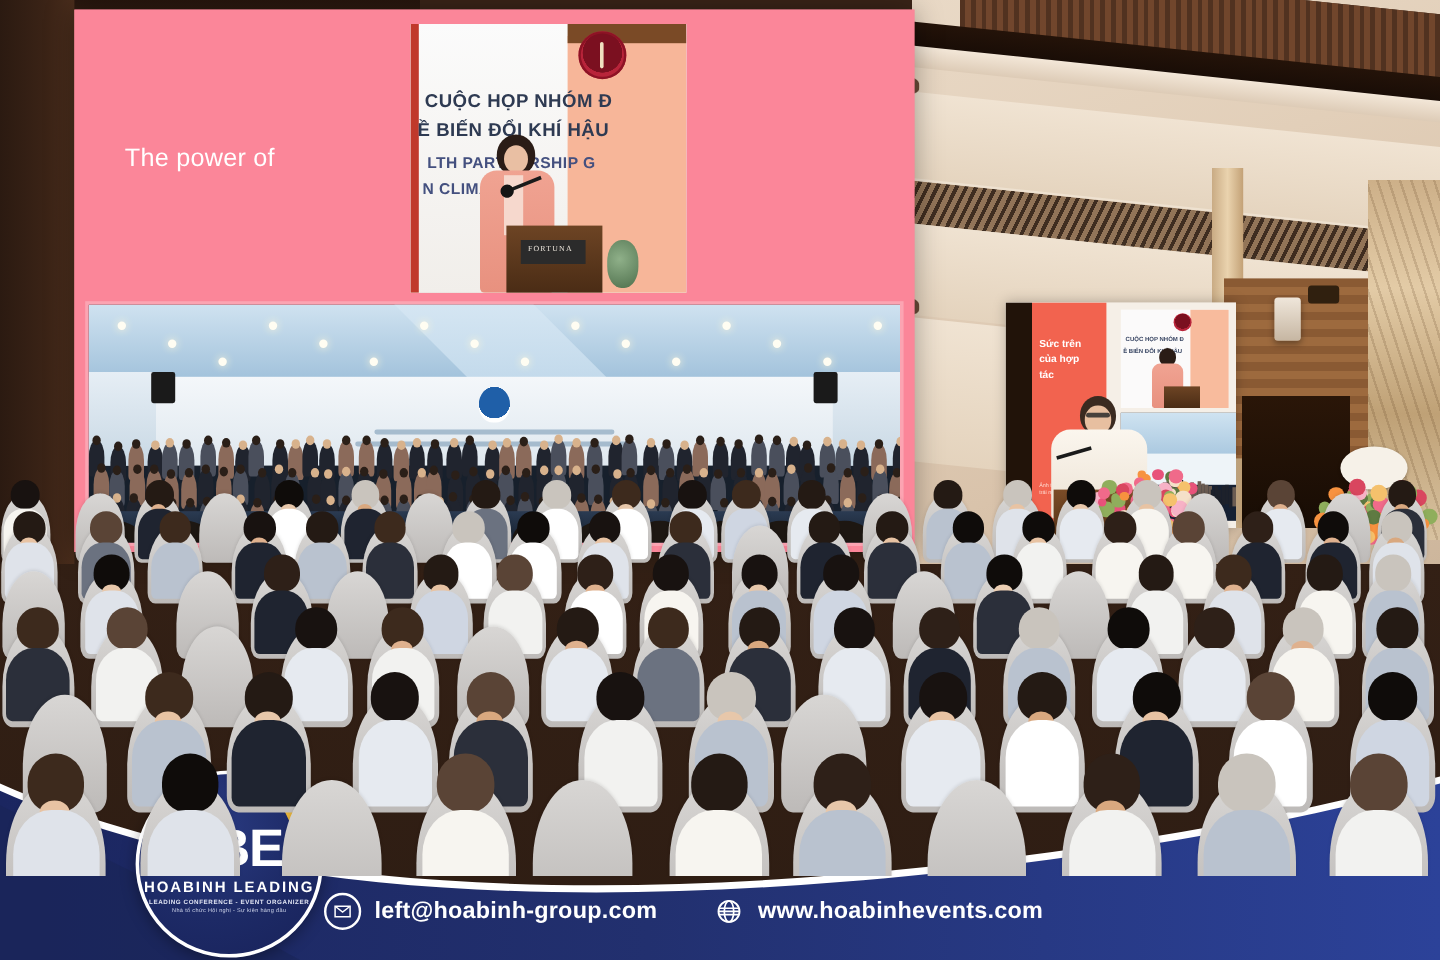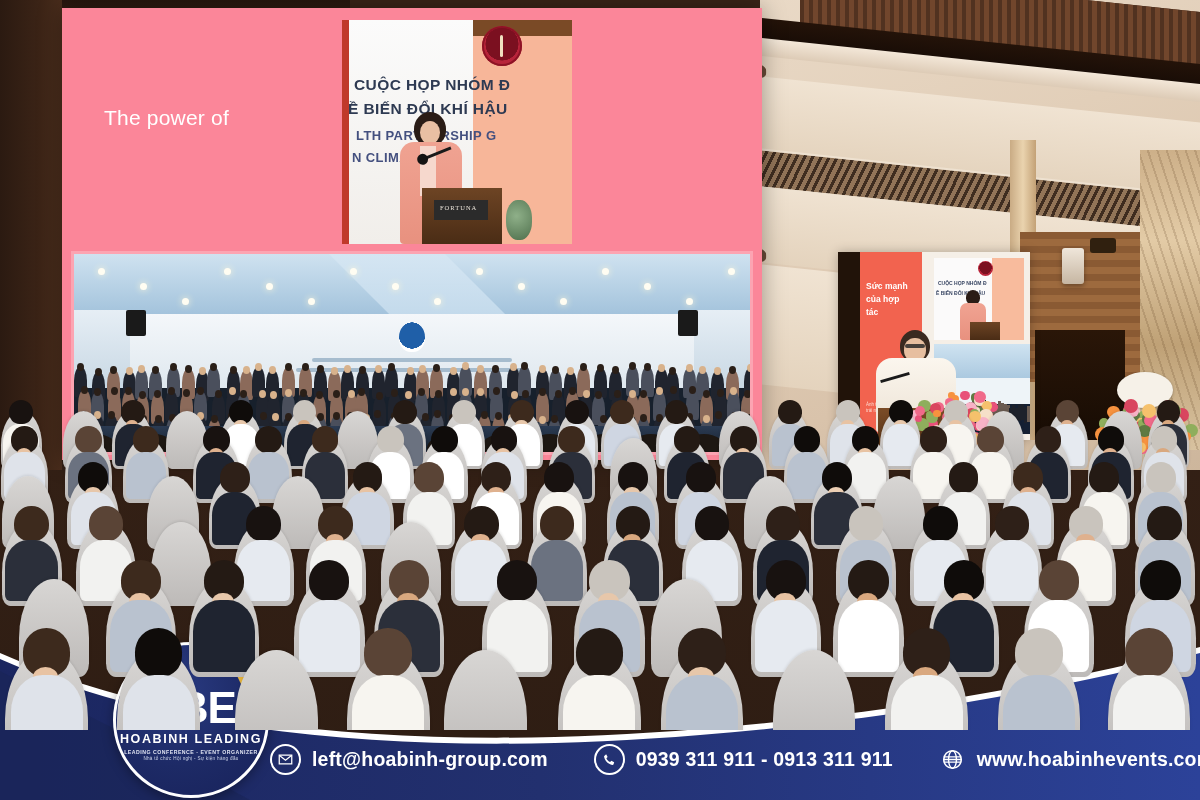--- a/index.html
+++ b/index.html
@@ -67,21 +67,21 @@
   
   .flowers{position:absolute;left:1095px;top:382px;width:104px;height:85px;}
   .fl-card{position:absolute;left:22px;top:-10px;width:56px;height:36px;border-radius:50%;
      background:#f6f1e8;box-shadow:0 1px 3px rgba(0,0,0,.3);}
   .petal{position:absolute;border-radius:50%;filter:blur(.4px);}
 
   
   .screen{position:absolute;left:62px;top:8px;width:700px;height:452px;
      background:#fb8699;box-shadow:0 0 22px rgba(0,0,0,.35);}
   .screen-pink{position:absolute;inset:0;background:#fb8699;}
-  .slide-title{position:absolute;left:42px;top:96px;width:230px;color:#fff;
+  .slide-title{position:absolute;left:42px;top:110px;width:230px;color:#fff;
      font-size:21px;line-height:1.32;font-weight:400;letter-spacing:.2px;}
   .slide-credit{position:absolute;left:24px;top:369px;color:#fff;font-size:9.5px;font-weight:700;letter-spacing:.1px;}
 
   
   .photo-top{position:absolute;left:280px;top:12px;width:230px;height:224px;overflow:hidden;
      background:linear-gradient(180deg,#f3f1ee,#e7e3de);}
   .pt-banner{position:absolute;inset:0;background:linear-gradient(180deg,#fbfbfb 0%,#f1eeea 100%);}
   .pt-redline{position:absolute;left:0;top:0;width:7px;height:100%;background:#c0392b;}
   .pt-logo{position:absolute;left:140px;top:6px;width:40px;height:40px;border-radius:50%;
      background:radial-gradient(circle at 50% 45%,#7b1020 0 55%,#b8243a 56% 76%,#e6c36a 77% 100%);
@@ -661,21 +661,21 @@
           <div style="position: absolute; left: 607.871px; bottom: -10px; width: 44px; height: 30px; border-radius: 50% 50% 0px 0px; background: rgb(29, 23, 18);"></div>
           <div style="position: absolute; left: 660.942px; bottom: -10px; width: 44px; height: 30px; border-radius: 50% 50% 0px 0px; background: rgb(29, 23, 18);"></div>
         </div>
     </div>
   </div>
 
   <div class="screen2">
     <div class="s2-dark"></div>
     <div class="s2-coral"></div>
     <div class="s2-title">
-      <div>Sức mạnh</div>
+      <div>Sức trên</div>
       <div>của hợp</div>
       <div>tác</div>
     </div>
     <div class="s2-credit">
       <div>Ảnh trên bên</div>
       <div>trái nguồn</div>
     </div>
     <div class="s2-photo-top">
       <div class="s2-cream"></div>
       <div class="s2-logo"></div>
@@ -1300,28 +1300,20 @@
     <div class="citem">
       <span class="cicon">
         <svg viewBox="0 0 24 24">
             <path d="M2 5h20v14H2z" fill="none" stroke="#fff" stroke-width="2"></path>
             <path d="M2.5 5.5 12 13 21.5 5.5" fill="none" stroke="#fff" stroke-width="2"></path>
           </svg>
       </span>
       <span class="lbl">left@hoabinh-group.com</span>
     </div>
 
-    <div class="citem">
-      <span class="cicon">
-        <svg viewBox="0 0 24 24">
-            <path d="M6.6 3.5 9 8l-2 2c1 2.6 3.4 5 6 6l2-2 4.5 2.4-1 3.1c-.3.9-1.2 1.4-2.1 1.2C9.6 19.4 4.6 14.4 3.3 7.6c-.2-.9.3-1.8 1.2-2.1l2.1-2z"></path>
-          </svg>
-      </span>
-      <span class="lbl">0939 311 911 - 0913 311 911</span>
-    </div>
 
     <div class="citem">
       <span class="cicon" style="border:none;">
         <svg viewBox="0 0 24 24" style="width:21px;height:21px;">
             <circle cx="12" cy="12" r="10" fill="none" stroke="#fff" stroke-width="1.8"></circle>
             <ellipse cx="12" cy="12" rx="4.5" ry="10" fill="none" stroke="#fff" stroke-width="1.6"></ellipse>
             <path d="M2.4 9h19.2M2.4 15h19.2M2 12h20" stroke="#fff" stroke-width="1.6" fill="none"></path>
           </svg>
       </span>
       <span class="lbl">www.hoabinhevents.com</span>

